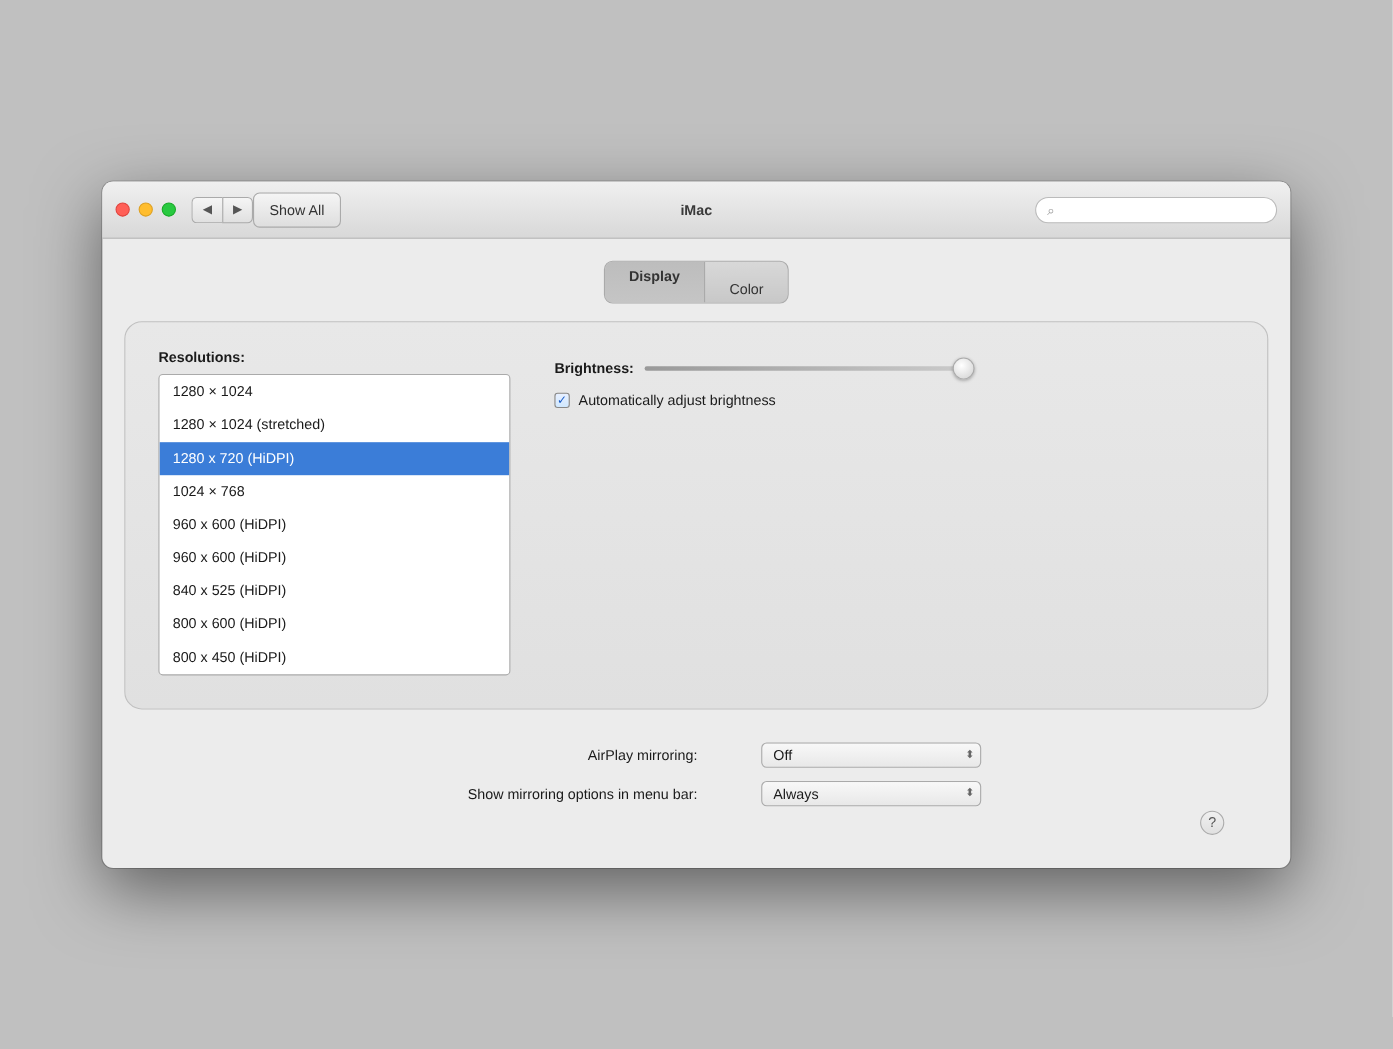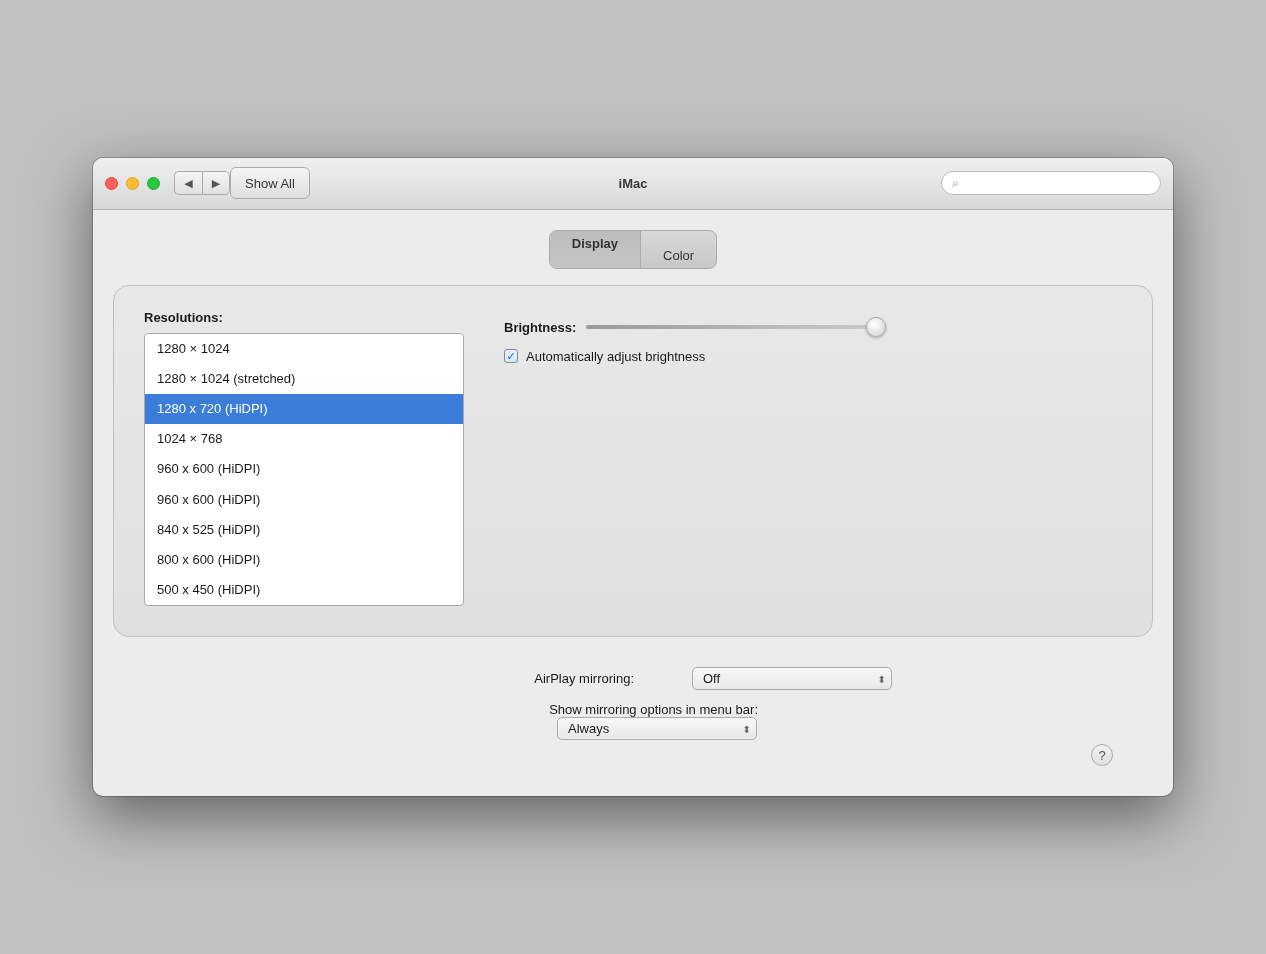--- a/index.html
+++ b/index.html
@@ -397,21 +397,21 @@
           <div class="resolutions-label">Resolutions:</div>
           <div class="resolution-list">
             <div class="res-item">1280 × 1024</div>
             <div class="res-item">1280 × 1024 (stretched)</div>
             <div class="res-item selected">1280 x 720 (HiDPI)</div>
             <div class="res-item">1024 × 768</div>
             <div class="res-item">960 x 600 (HiDPI)</div>
             <div class="res-item">960 x 600 (HiDPI)</div>
             <div class="res-item">840 x 525 (HiDPI)</div>
             <div class="res-item">800 x 600 (HiDPI)</div>
-            <div class="res-item">500 x 450 (HiDPI)</div>
+            <div class="res-item">800 x 450 (HiDPI)</div>
           </div>
         </div>
 
         <div class="right-section">
           <div class="brightness-row">
             <span class="brightness-label">Brightness:</span>
             <div class="slider-track">
               <div class="slider-thumb"></div>
             </div>
           </div>
@@ -428,21 +428,21 @@
       <div class="bottom-row-item">
         <span class="setting-label">AirPlay mirroring:</span>
         <div class="select-wrapper">
           <select class="select-control">
             <option>Off</option>
             <option>On</option>
           </select>
         </div>
       </div>
 
-      <div style="display:flex; align-items:center; justify-content:center; margin-bottom:12px; position:relative;flex-direction:column;">
+      <div style="display:flex; align-items:center; justify-content:center; margin-bottom:12px; position:relative;">
         <span class="setting-label">Show mirroring options in menu bar:</span>
         <div class="select-wrapper">
           <select class="select-control">
             <option>Always</option>
             <option>Never</option>
             <option>While mirroring</option>
           </select>
         </div>
       </div>
 

